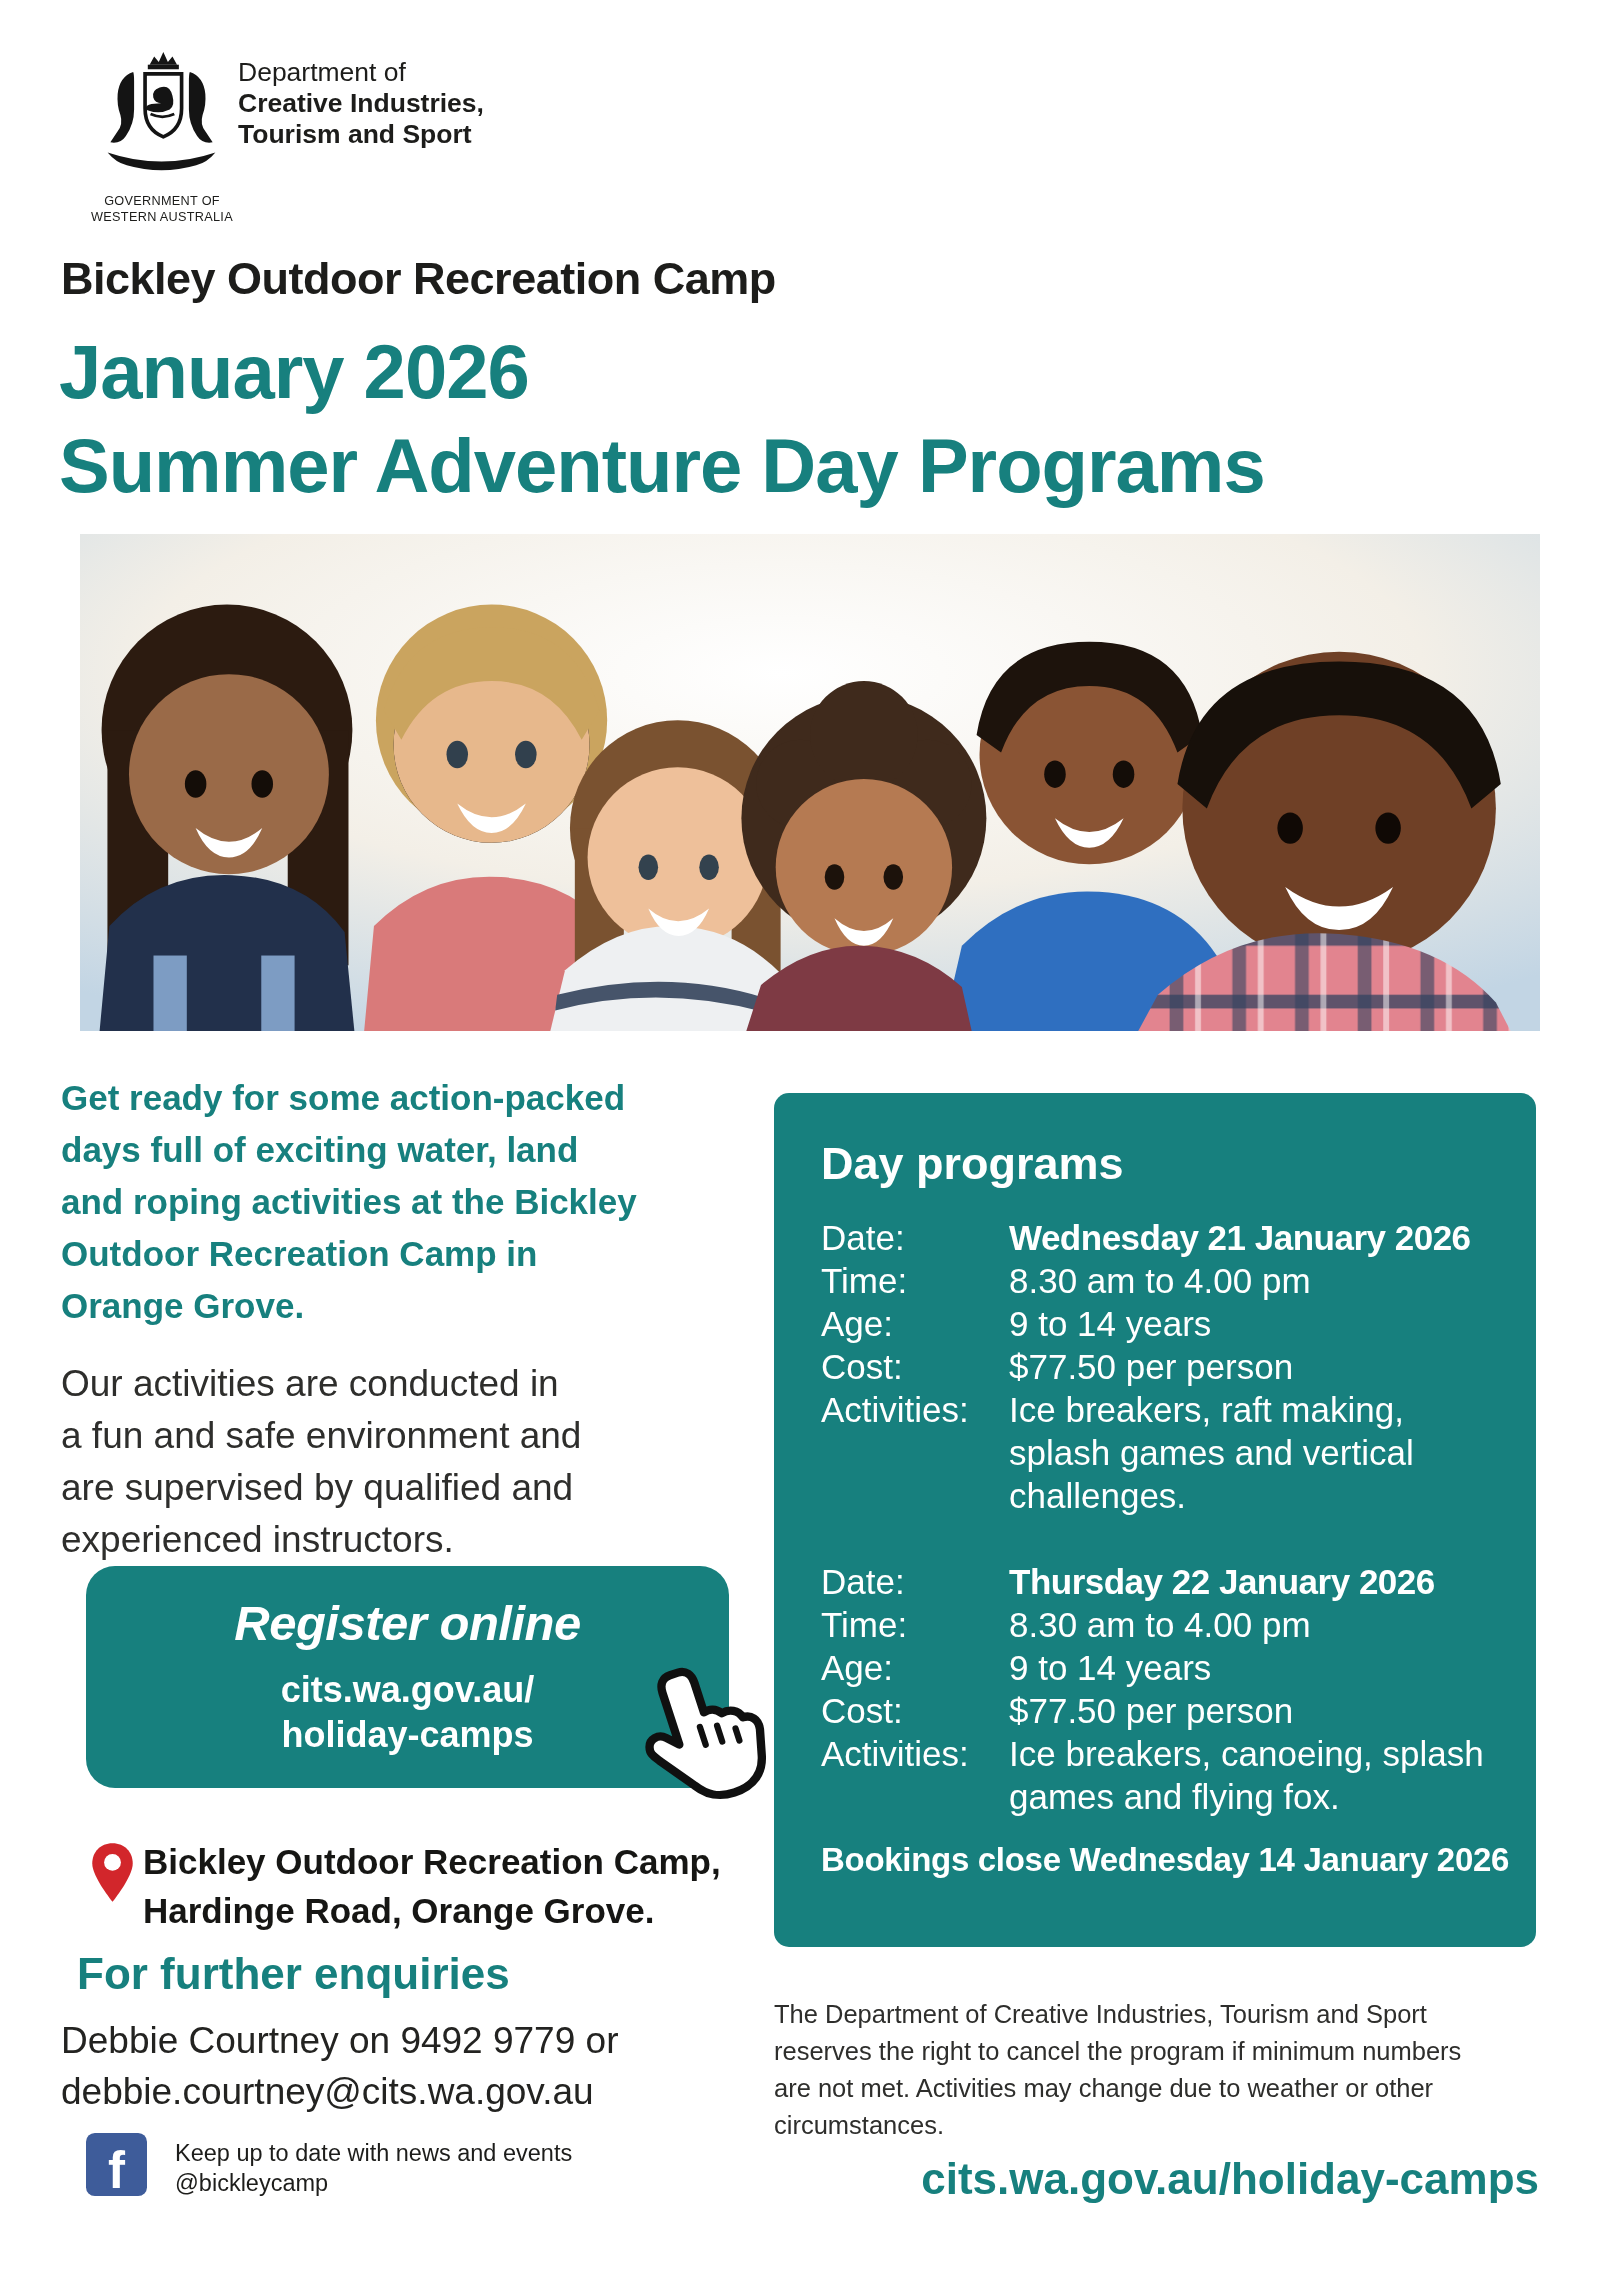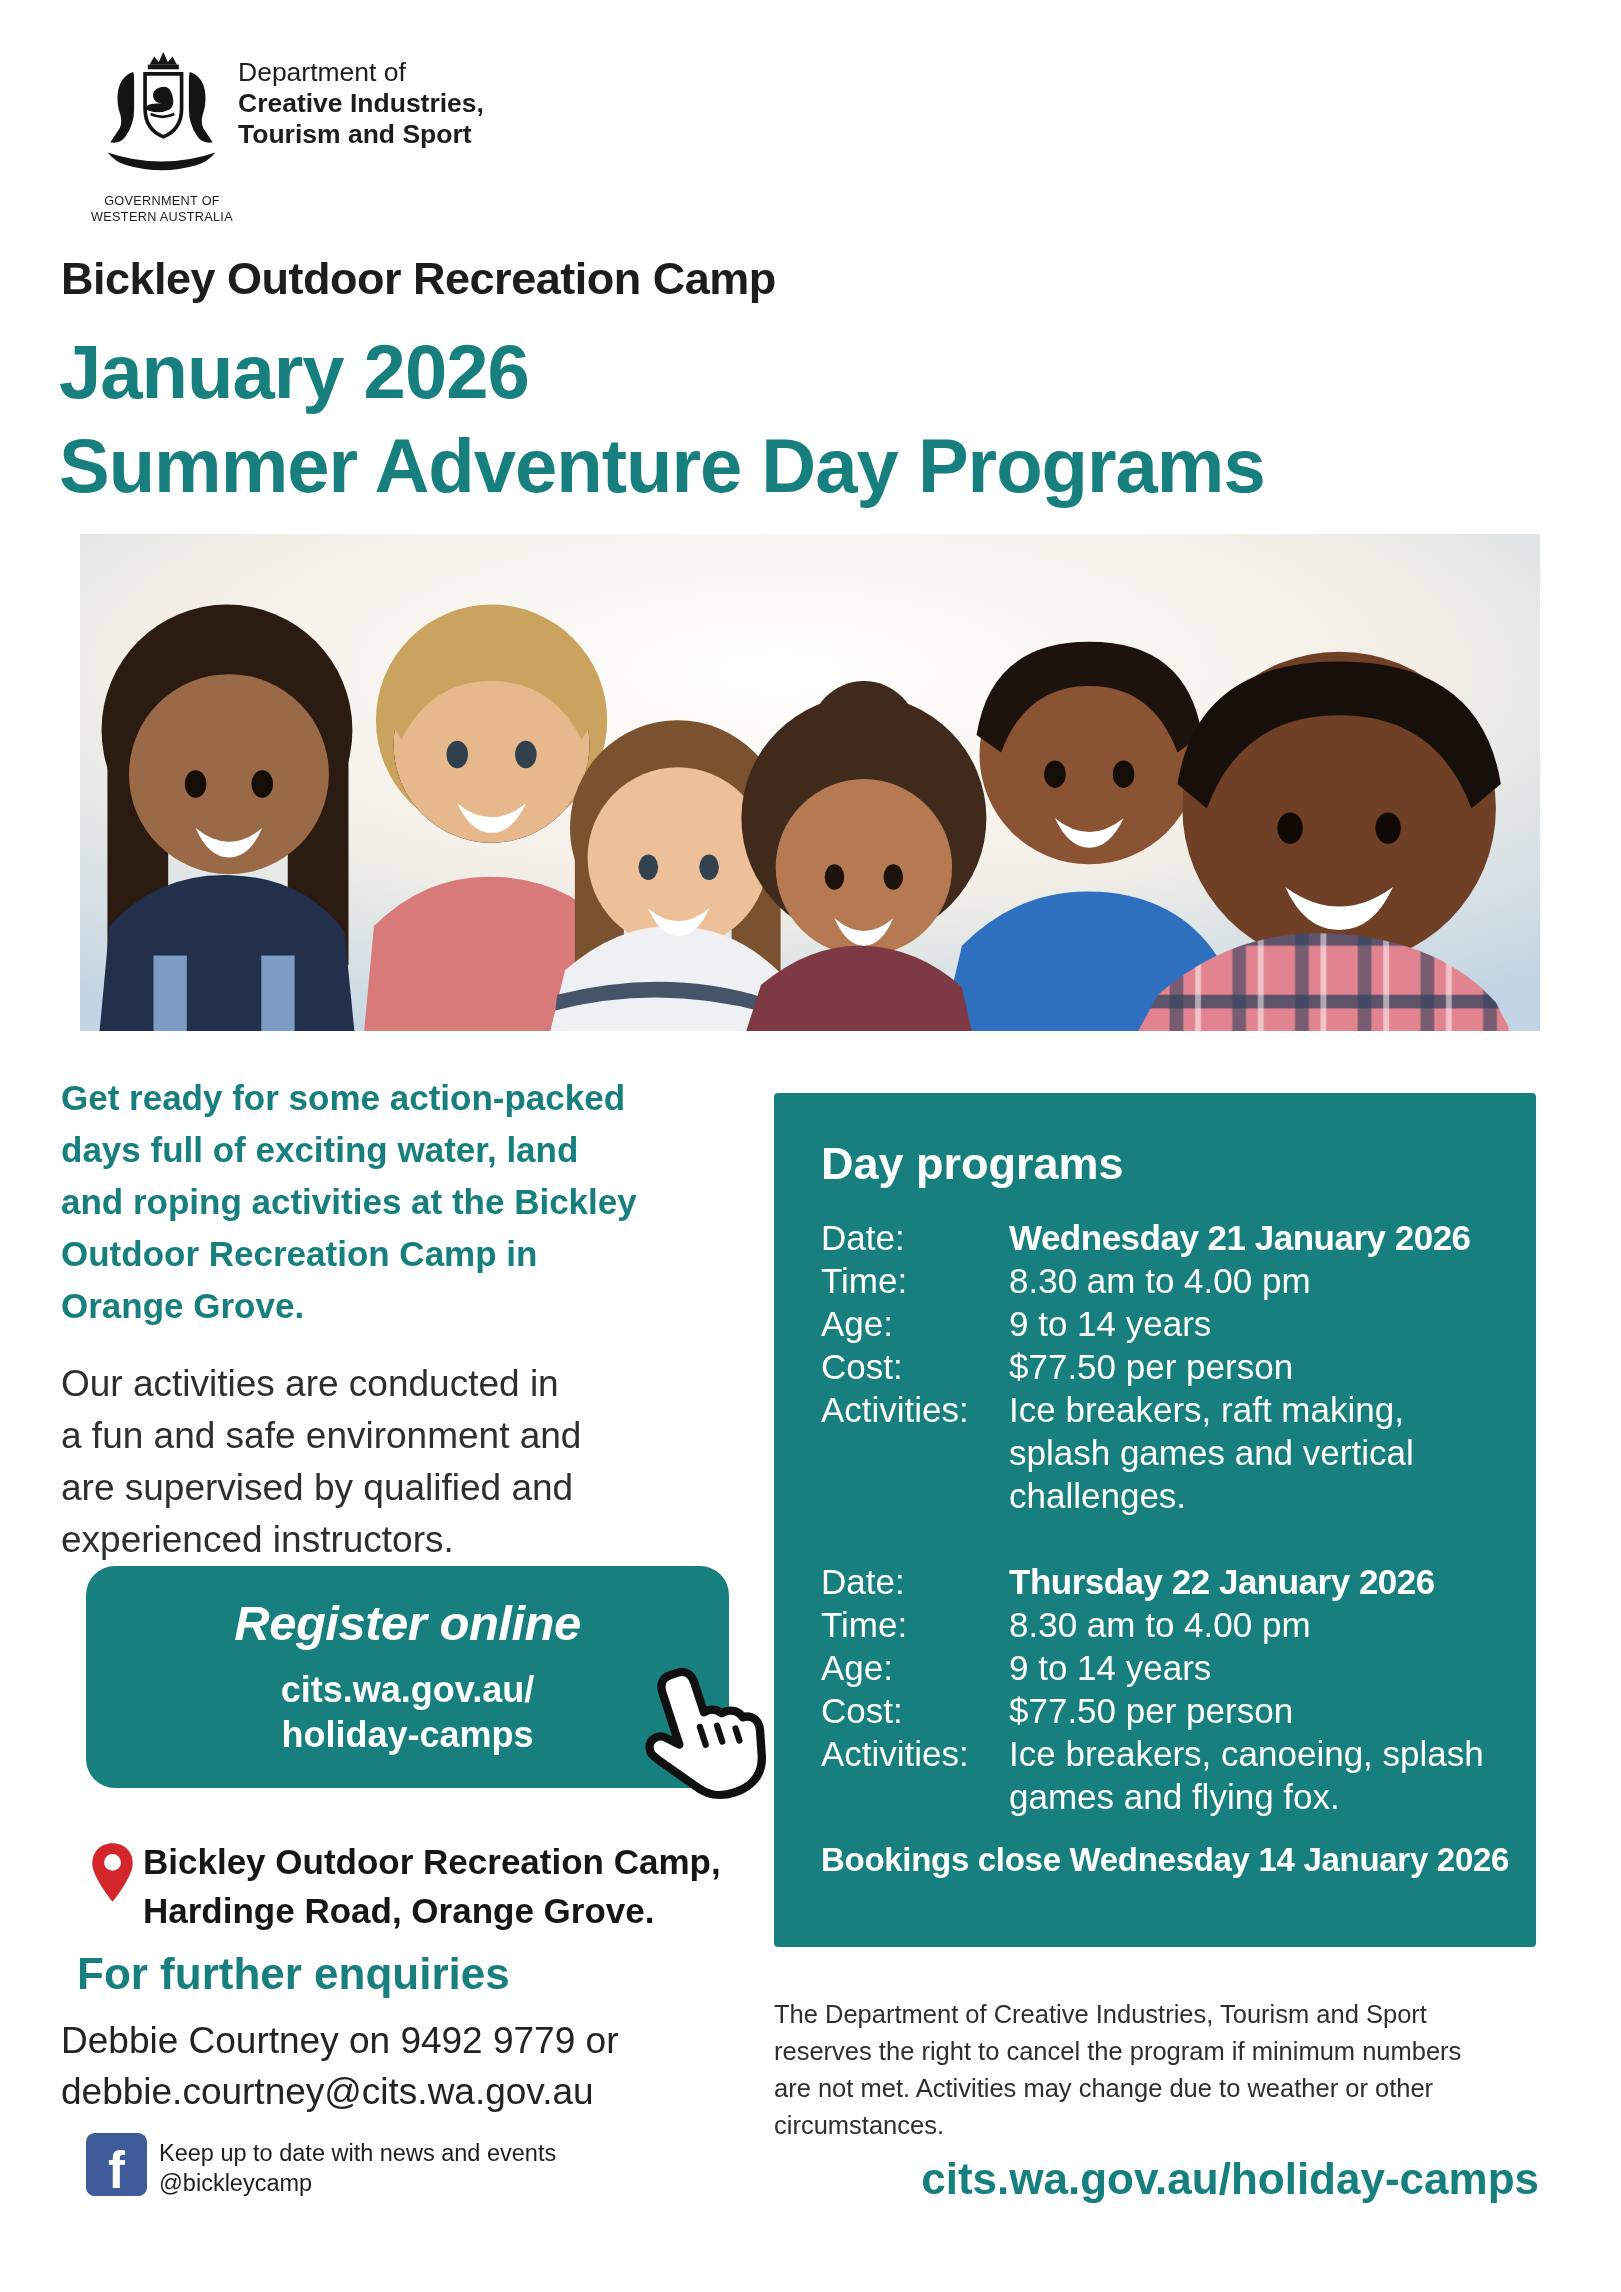--- a/index.html
+++ b/index.html
@@ -36,24 +36,24 @@
   .address{left:90px;top:1837px;display:flex;gap:8px;}
   .address .pin{width:45px;height:63px;flex:0 0 auto;margin-top:3.9px;}
   .address .atext{font-size:35px;font-weight:700;line-height:49px;color:#161614;}
 
   .enq-h{left:61px;top:1949px;font-size:44px;font-weight:700;color:#17807E;margin-left:16px;}
   .enq-t{left:61px;top:2015px;font-size:37px;line-height:51px;color:#232321;}
 
   .fb{left:86px;top:2133px;display:flex;align-items:flex-start;}
   .fb-icon{width:61px;height:63px;border-radius:8.8px;background:#3E5C9A;color:#fff;
            display:flex;align-items:flex-end;justify-content:center;font-size:51px;font-weight:700;line-height:51px;overflow:hidden;}
-  .fb-text{margin-left:12px;padding-top:4.9px;font-size:23.5px;line-height:30px;color:#1d1d1b;}
-
-  
-  .panel{left:774px;top:1093px;width:762px;height:854px;background:#17807E;border-radius:4px;
+  .fb-text{margin-left:28px;padding-top:4.9px;font-size:23.5px;line-height:30px;color:#1d1d1b;}
+
+  
+  .panel{left:774px;top:1093px;width:762px;height:854px;background:#17807E;border-radius:15px;
          color:#fff;padding:45px 19.6px 0 47px;box-sizing:border-box;}
   .panel-h{font-size:45px;font-weight:700;margin-bottom:25.5px;}
   .prog{display:grid;grid-template-columns:188px 1fr;font-size:35px;line-height:43px;}
   .prog.second{margin-top:43px;}
   .prog .value.date{font-weight:700;letter-spacing:-0.5px;white-space:nowrap;}
   .bookings{margin-top:19.6px;font-size:33px;line-height:45px;}
   .bookings .b1{font-weight:700;letter-spacing:-0.3px;white-space:nowrap;}
   .bookings .b2{font-size:35px;font-weight:400;}
 
   .disclaimer{left:774px;top:1996px;font-size:25.5px;line-height:37px;color:#2e2e2c;}

